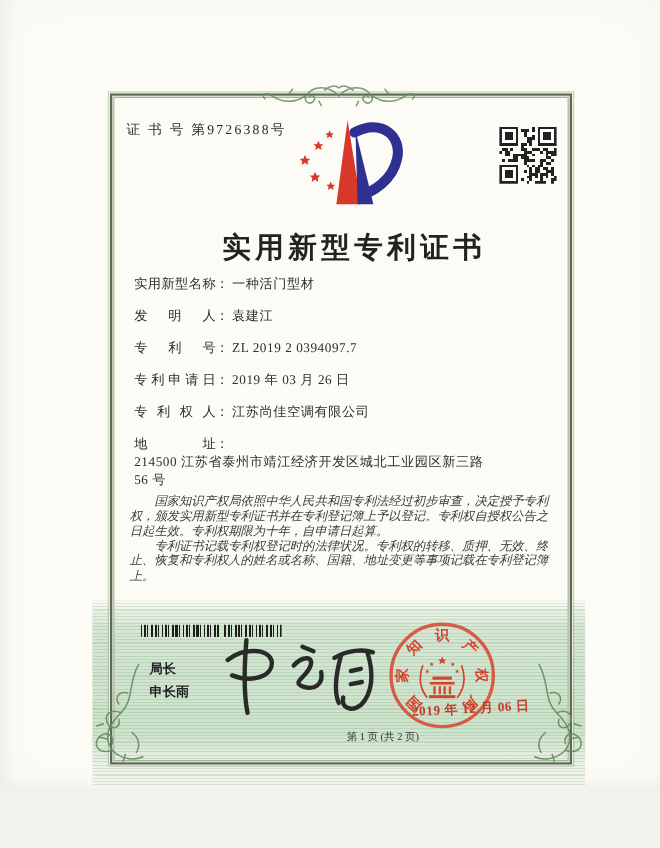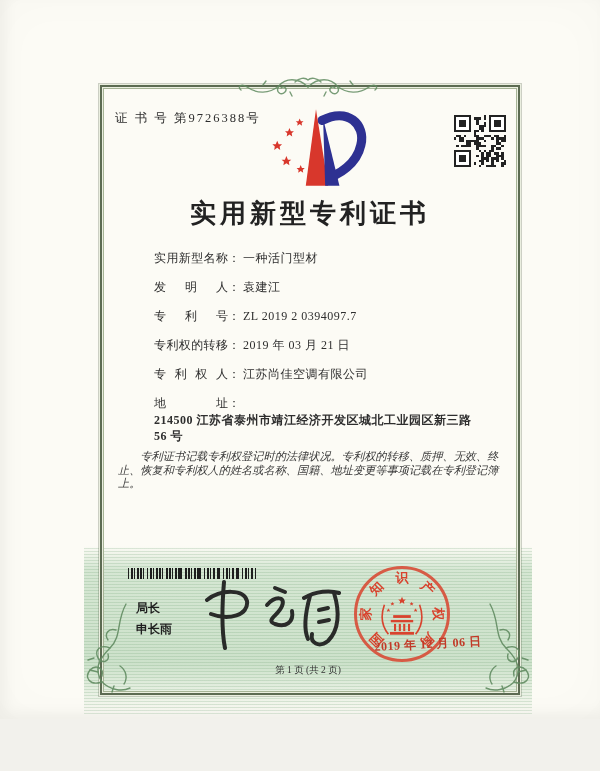--- a/index.html
+++ b/index.html
@@ -15,49 +15,49 @@
   .frame{position:absolute;left:100px;top:85px;width:416px;height:606px;
          border:2px solid #5c6b52;
          box-shadow:inset 0 0 0 1px #eaeedf, inset 0 0 0 2px #a6b496, 0 0 0 1px #eaeedf, 0 0 0 2px rgba(92,107,82,.30);}
   .top-ornament{position:absolute;left:233px;top:74px;width:150px;height:26px;opacity:.85;}
   .corner-ornament{position:absolute;top:600px;width:58px;height:94px;opacity:.9;}
   .corner-ornament.left{left:76px;}
   .corner-ornament.right{left:482px;transform:scaleX(-1);}
   .cert-no{position:absolute;left:115px;top:110px;font-size:12.5px;letter-spacing:2px;color:#2c2c2c;}
   .logo{position:absolute;left:266px;top:104px;width:102px;height:92px;}
   .qr{position:absolute;left:454px;top:115px;width:52px;height:52px;}
-  .title{position:absolute;left:100px;top:196px;width:416px;margin:0;text-align:center;
+  .title{position:absolute;left:100px;top:196px;width:416px;margin:12px;text-align:center;
          font-size:26px;font-weight:700;letter-spacing:4px;text-indent:4px;color:#222;}
   .fields{position:absolute;left:122px;top:249px;width:390px;font-size:12px;color:#2e2e2e;}
-  .frow{margin-bottom:11px;line-height:18px;white-space:nowrap;margin-left:32px;}
+  .frow{margin-bottom:11px;line-height:18px;white-space:nowrap;}
   .frow.addr{margin-bottom:7px;}
   .flabel{display:inline-block;width:74px;text-align:justify;text-align-last:justify;vertical-align:top;}
   .fcolon{display:inline-block;vertical-align:top;}
   .fvalue{display:inline-block;vertical-align:top;letter-spacing:.5px;}
   .frow.addr{white-space:normal;}
-  .frow.addr .fvalue{width:332px;line-height:16px;font-weight:bold;}
+  .frow.addr .fvalue{width:332px;line-height:16px;}
   .grant .flabel.second{margin-left:10px;}
   .paras{position:absolute;left:118px;top:450px;width:384px;font-size:11.2px;line-height:13.6px;
          color:#3a3a3a;font-style:italic;}
   .paras p{margin:0;text-indent:2em;}
   .barcode{position:absolute;left:128px;top:568px;width:128px;height:11px;
            background:repeating-linear-gradient(90deg,#1e1e1e 0 1.5px,transparent 1.5px 3px,
                       #1e1e1e 3px 5px,transparent 5px 6px,#1e1e1e 6px 6.8px,transparent 6.8px 9.5px);}
   .director{position:absolute;left:136px;top:598px;font-family:"Liberation Sans","DejaVu Sans",sans-serif;
             font-size:12px;font-weight:600;color:#1f1f1f;line-height:21px;}
   .signature{position:absolute;left:200px;top:576px;width:145px;height:80px;opacity:.92;}
   .seal{position:absolute;left:354px;top:566px;width:96px;height:96px;border-radius:50%;
         border:3px solid rgba(216,67,46,.85);box-sizing:border-box;}
   .seal-ring{position:absolute;left:0;top:0;width:100%;height:100%;}
   .seal-char{position:absolute;left:50%;top:50%;font-size:13px;font-weight:700;color:#d8432e;
              font-family:"Liberation Sans","DejaVu Sans",sans-serif;}
   .seal-emblem{position:absolute;left:50%;top:50%;transform:translate(-50%,-46%);}
   .seal-date{position:absolute;left:362px;top:636px;width:132px;text-align:center;font-size:12px;
              font-weight:700;color:#c23a28;letter-spacing:.5px;transform:rotate(-3deg);white-space:nowrap;}
-  .page-info{position:absolute;left:100px;top:664px;width:416px;text-align:center;font-size:9.5px;color:#333;}
+  .page-info{position:absolute;left:100px;top:664px;width:416px;text-align:center;font-size:9.5px;color:#333;padding-left:40px;}
   .back-note{position:absolute;left:0;top:742px;width:600px;text-align:center;font-size:10.5px;
              font-style:italic;color:#3a3a3a;letter-spacing:2px;}
   .orn{stroke:#628c62;fill:none;stroke-width:1.4;stroke-linecap:round;}
 </style>
 </head>
 <body>
 
 <div class="page">
 
   <div class="band"></div>
@@ -247,34 +247,35 @@
     </div>
     <div class="frow">
       <span class="flabel">发明人</span><span class="fcolon">：</span>
       <span class="fvalue">袁建江</span>
     </div>
     <div class="frow">
       <span class="flabel">专利号</span><span class="fcolon">：</span>
       <span class="fvalue">ZL 2019 2 0394097.7</span>
     </div>
     <div class="frow">
-      <span class="flabel">专利权的转移</span><span class="fcolon">：</span>
-      <span class="fvalue">2019 年 03 月 21 日</span>
+      <span class="flabel">专利申请日</span><span class="fcolon">：</span>
+      <span class="fvalue">2019 年 03 月 26 日</span>
     </div>
     <div class="frow">
       <span class="flabel">专利权人</span><span class="fcolon">：</span>
       <span class="fvalue">江苏尚佳空调有限公司</span>
     </div>
     <div class="frow addr">
       <span class="flabel">地址</span><span class="fcolon">：</span>
       <span class="fvalue">214500 江苏省泰州市靖江经济开发区城北工业园区新三路 56 号</span>
     </div>
   </div>
 
   <div class="paras">
+    <p>国家知识产权局依照中华人民共和国专利法经过初步审查，决定授予专利权，颁发实用新型专利证书并在专利登记簿上予以登记。专利权自授权公告之日起生效。专利权期限为十年，自申请日起算。</p>
     <p>专利证书记载专利权登记时的法律状况。专利权的转移、质押、无效、终止、恢复和专利权人的姓名或名称、国籍、地址变更等事项记载在专利登记簿上。</p>
   </div>
 
   <div class="barcode"></div>
 
   <div class="director">
     <div>局长</div>
     <div>申长雨</div>
   </div>
 

